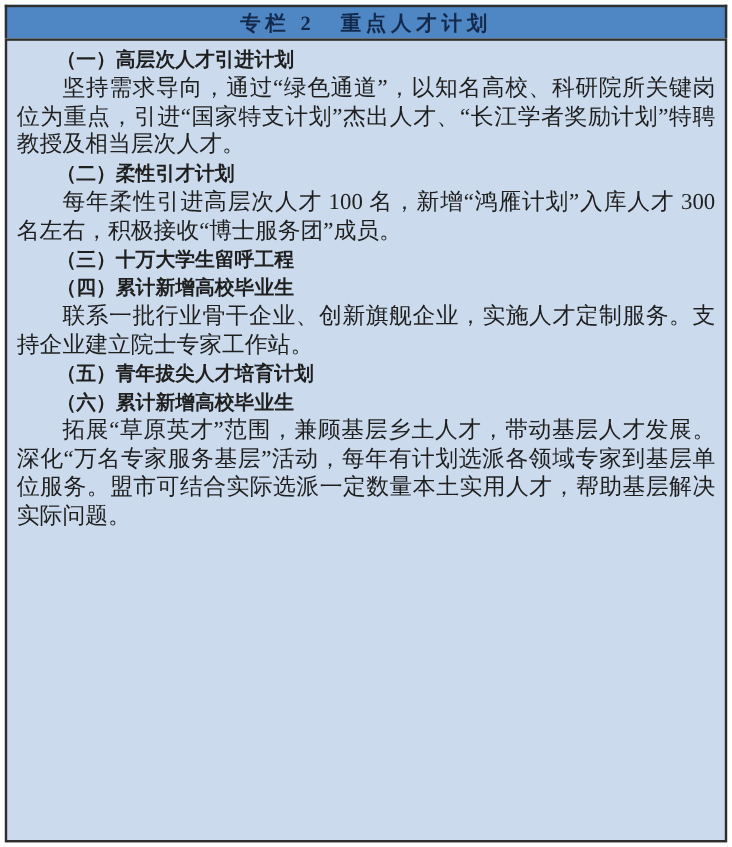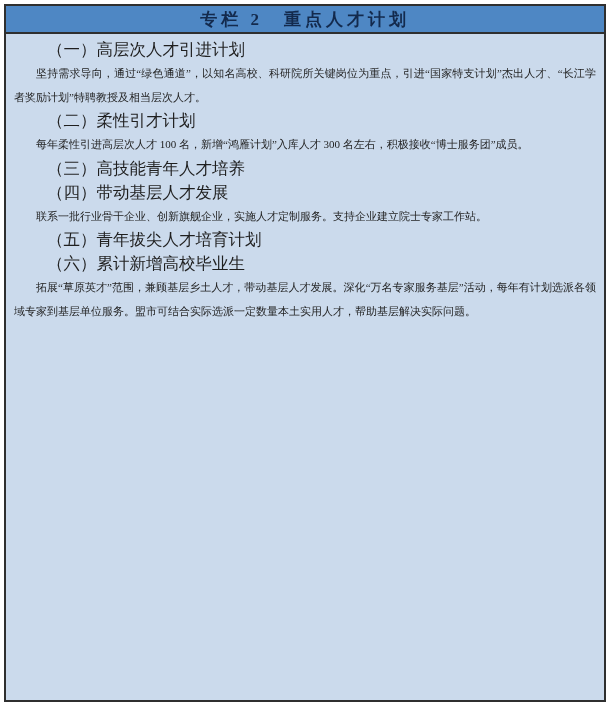--- a/index.html
+++ b/index.html
@@ -49,28 +49,28 @@
     background: var(--body-bg, #cbdaec);
     border: 2px solid var(--border-color, #2f2f2f);
     flex: 1 1 auto;
     padding: 4px 8px 4px 8px;
     overflow: hidden;
   }
   .section-heading {
     margin: 0;
     color: var(--text-color, #1f1f1f);
     font-size: 16.5px;
-    font-weight: normal;
+    font-weight: bold;
     line-height: 23.8px;
     text-indent: 2em;
   }
   .section-body {
     margin: 0;
     color: var(--text-color, #1f1f1f);
-    font-size: 11px;
+    font-size: 19px;
     line-height: 23.8px;
     text-indent: 2em;
     text-align: justify;
     text-align-last: left;
   }
 </style>
 </head>
 <body>
 
 <div class="page">
@@ -83,25 +83,25 @@
     <h3 class="section-heading">（一）高层次人才引进计划</h3>
     <p class="section-body">坚持需求导向，通过“绿色通道”，以知名高校、科研院所关键岗位为重点，引进“国家特支计划”杰出人才、“长江学者奖励计划”特聘教授及相当层次人才。</p>
   </section>
 
   <section class="section">
     <h3 class="section-heading">（二）柔性引才计划</h3>
     <p class="section-body">每年柔性引进高层次人才 100 名，新增“鸿雁计划”入库人才 300 名左右，积极接收“博士服务团”成员。</p>
   </section>
 
   <section class="section">
-    <h3 class="section-heading">（三）高技能青年人才培养</h3>
+    <h3 class="section-heading">（三）十万大学生留呼工程</h3>
   </section>
 
   <section class="section">
-    <h3 class="section-heading">（四）带动基层人才发展</h3>
+    <h3 class="section-heading">（四）累计新增高校毕业生</h3>
     <p class="section-body">联系一批行业骨干企业、创新旗舰企业，实施人才定制服务。支持企业建立院士专家工作站。</p>
   </section>
 
   <section class="section">
     <h3 class="section-heading">（五）青年拔尖人才培育计划</h3>
   </section>
 
   <section class="section">
     <h3 class="section-heading">（六）累计新增高校毕业生</h3>
     <p class="section-body">拓展“草原英才”范围，兼顾基层乡土人才，带动基层人才发展。深化“万名专家服务基层”活动，每年有计划选派各领域专家到基层单位服务。盟市可结合实际选派一定数量本土实用人才，帮助基层解决实际问题。</p>

